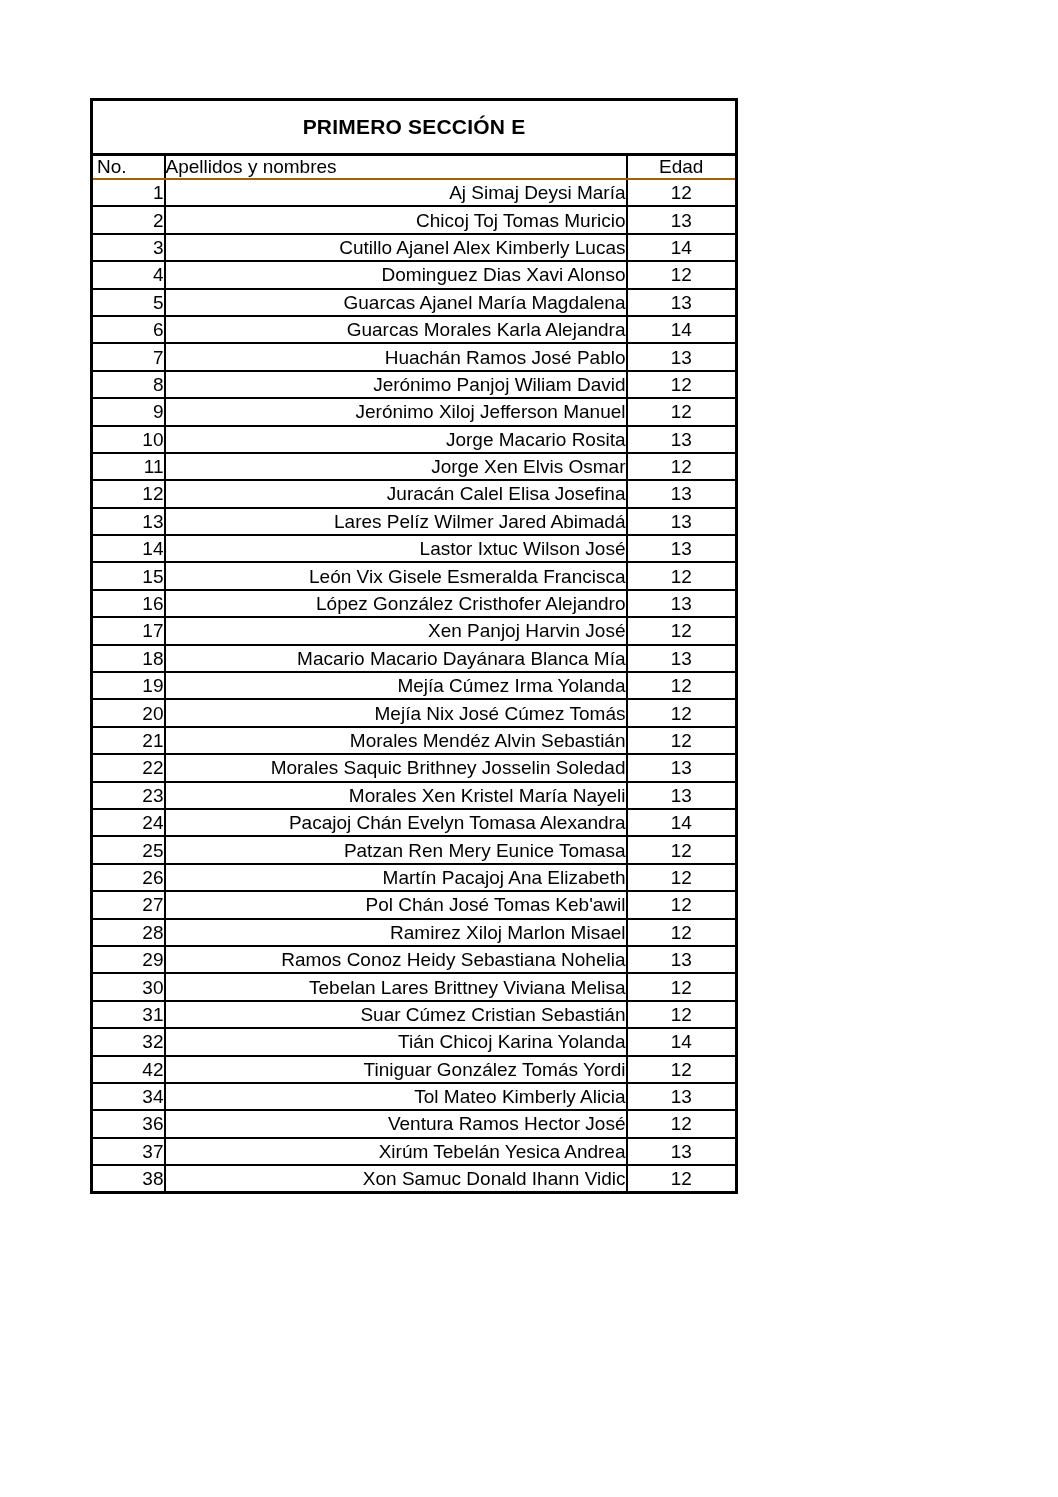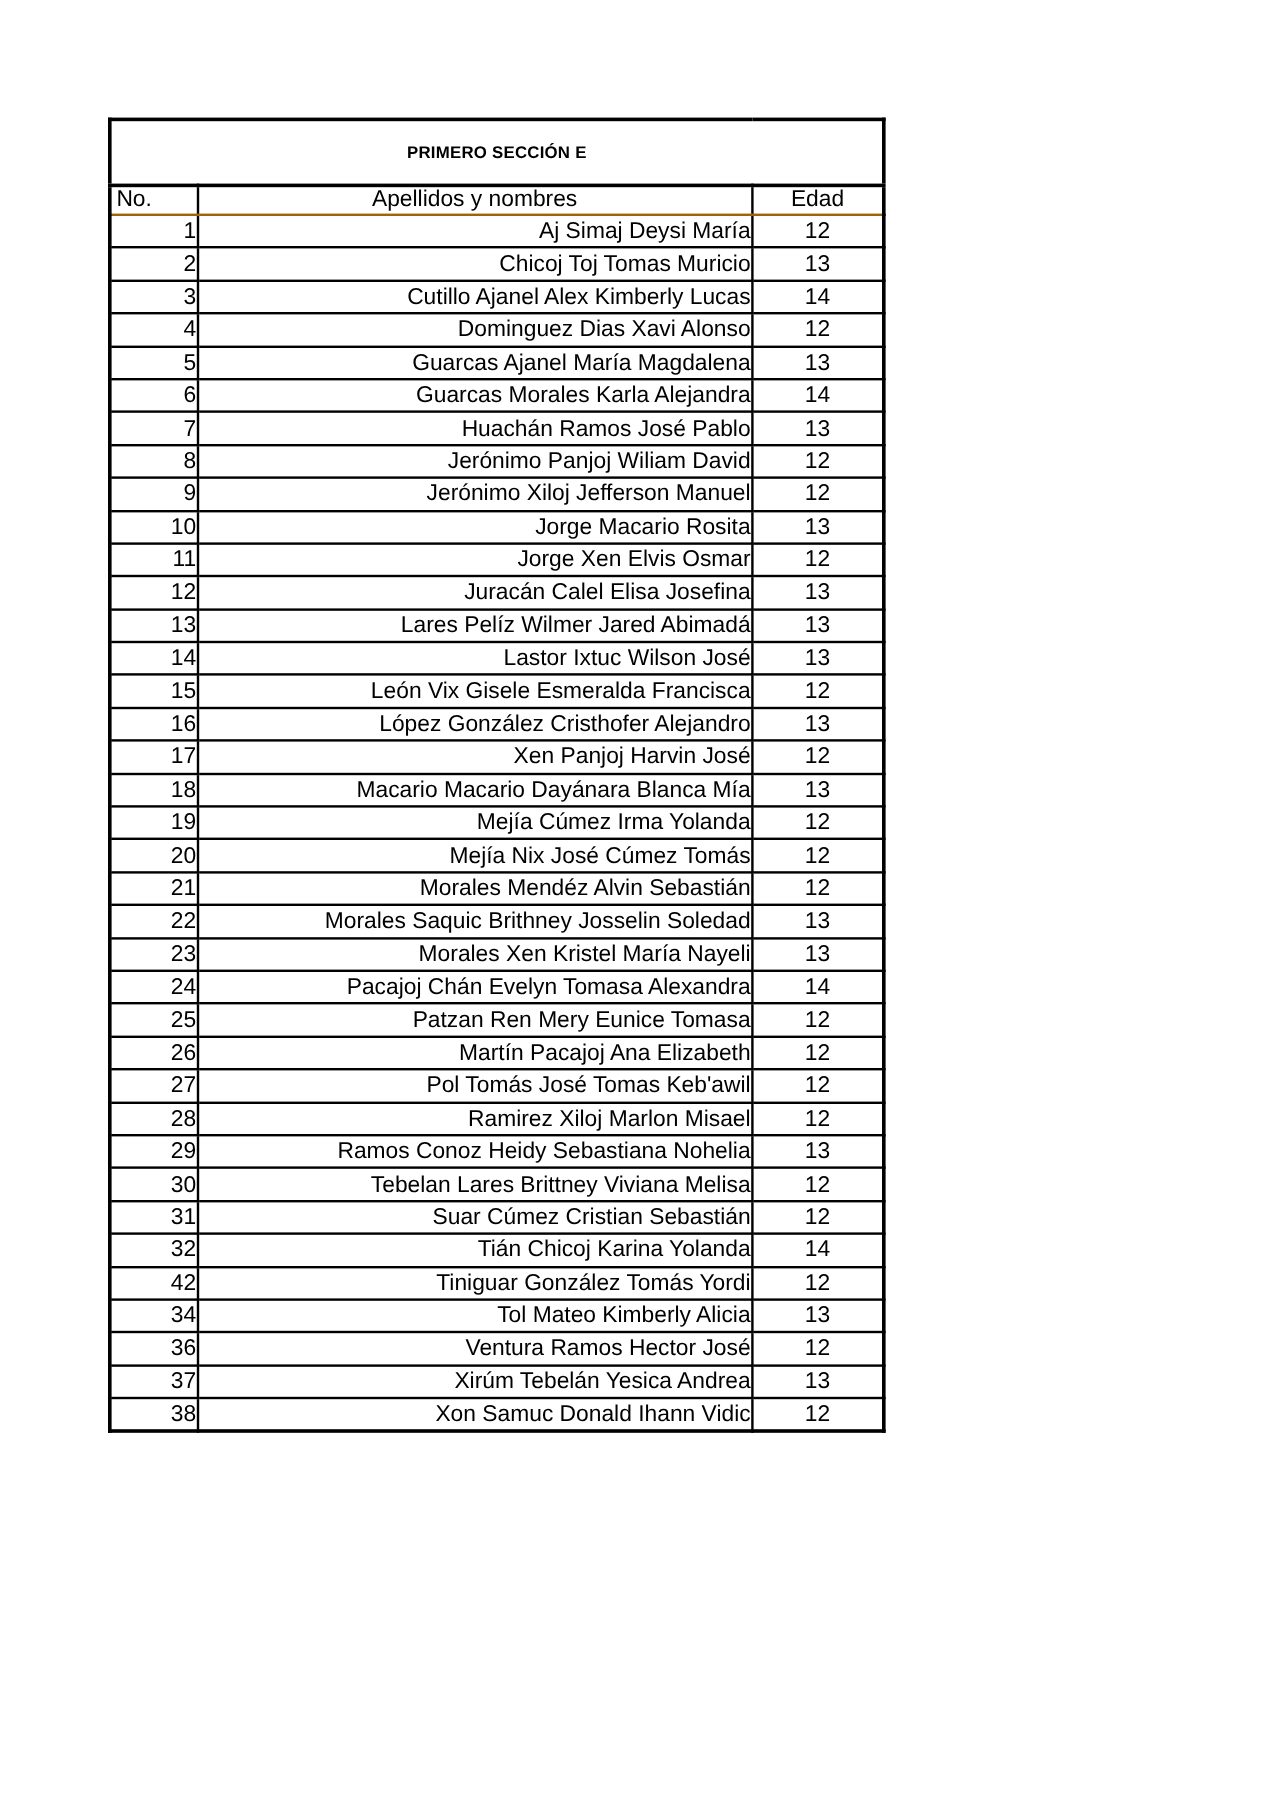--- a/index.html
+++ b/index.html
@@ -29,37 +29,37 @@
   table.roster col.c-edad { width: 110px; }
   table.roster th, table.roster td {
     border: 2px solid #000;
     padding: 0;
     vertical-align: middle;
     overflow: hidden;
     white-space: nowrap;
   }
   tr.title-row th {
     height: 52px;
-    font-size: 14px;
+    font-size: 21px;
     font-weight: bold;
     text-align: center;
     border-bottom: 3px solid #000;
     letter-spacing: 0.2px;
   }
   tr.header-row th {
     height: 22px;
     font-size: 19px;
     font-weight: normal;
     border-bottom: 2px solid #a16207;
   }
   tr.header-row th.h-no {
     text-align: left;
     padding-left: 4px;
   }
-  tr.header-row th.h-name { text-align: center; }
+  tr.header-row th.h-name { text-align: left; }
   tr.header-row th.h-edad { text-align: center; }
   tbody td {
     height: 25.4px;
     font-size: 19px;
     line-height: 1;
   }
   td.cell-no {
     text-align: right;
     padding-right: 13px;
   }
@@ -243,21 +243,21 @@
   </tr>
 
   <tr>
     <td class="cell-no">26</td>
     <td class="cell-name">Martín Pacajoj Ana Elizabeth</td>
     <td class="cell-edad">12</td>
   </tr>
 
   <tr>
     <td class="cell-no">27</td>
-    <td class="cell-name">Pol Tomás José Tomas Keb'awil</td>
+    <td class="cell-name">Pol Chán José Tomas Keb'awil</td>
     <td class="cell-edad">12</td>
   </tr>
 
   <tr>
     <td class="cell-no">28</td>
     <td class="cell-name">Ramirez Xiloj Marlon Misael</td>
     <td class="cell-edad">12</td>
   </tr>
 
   <tr>

